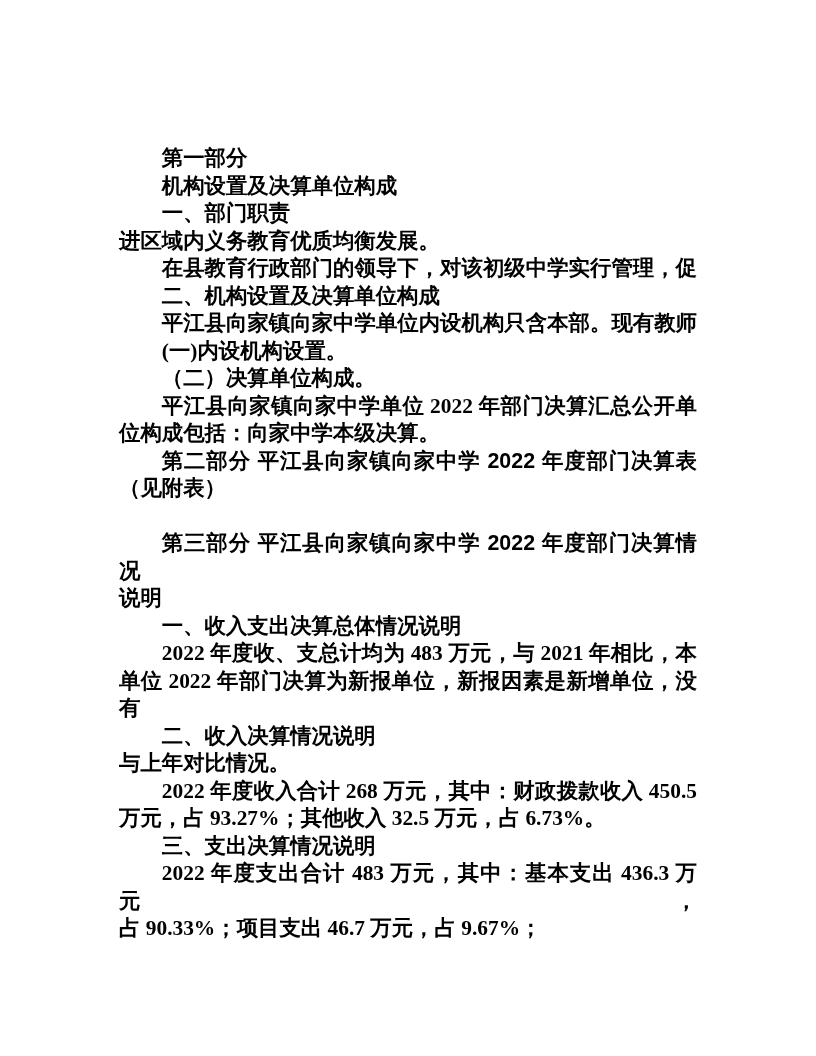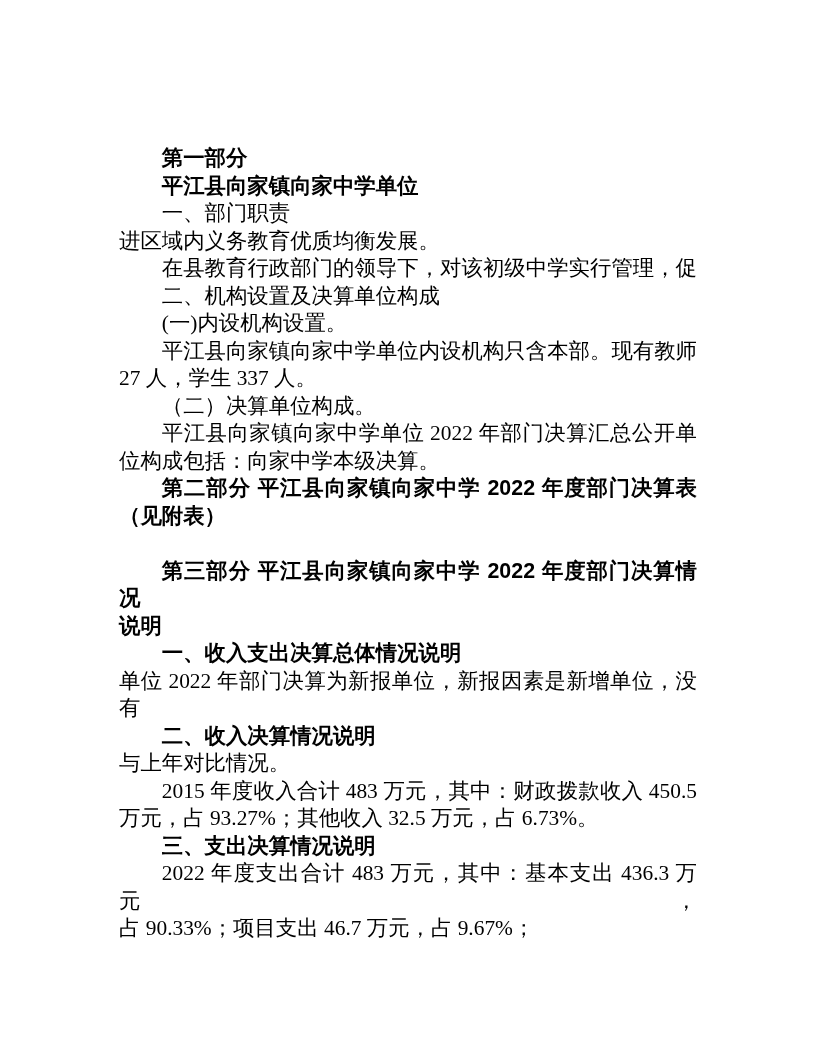--- a/index.html
+++ b/index.html
@@ -35,51 +35,51 @@
   .line.fill {
     text-align: justify;
     text-align-last: justify;
   }
   .line.part-heading,
   .line.section-heading {
     font-family: "Liberation Sans", "DejaVu Sans", sans-serif;
     font-weight: 700;
   }
   .line.body {
-    font-weight: 400;
+    font-weight: 700;
   }
   .line.blank {
     height: 27.5px;
   }
 </style>
 </head>
 <body>
 
 <div class="page">
   <div class="content">
       <div class="line part-heading indent">第一部分</div>
-      <div class="line part-heading indent">平江县向家镇向家中学单位</div>
+      <div class="line part-heading indent">机构设置及决算单位构成</div>
       <div class="line body indent">一、部门职责</div>
       <div class="line body">进区域内义务教育优质均衡发展。</div>
       <div class="line body indent fill">在县教育行政部门的领导下，对该初级中学实行管理，促</div>
       <div class="line body indent">二、机构设置及决算单位构成</div>
+      <div class="line body indent fill">平江县向家镇向家中学单位内设机构只含本部。现有教师</div>
       <div class="line body indent">(一)内设机构设置。</div>
-      <div class="line body indent fill">平江县向家镇向家中学单位内设机构只含本部。现有教师</div>
-      <div class="line body">27 人，学生 337 人。</div>
       <div class="line body indent">（二）决算单位构成。</div>
       <div class="line body indent fill">平江县向家镇向家中学单位 2022 年部门决算汇总公开单</div>
       <div class="line body">位构成包括：向家中学本级决算。</div>
       <div class="line part-heading indent fill">第二部分 平江县向家镇向家中学 2022 年度部门决算表</div>
       <div class="line part-heading">（见附表）</div>
       <div class="line blank"></div>
       <div class="line part-heading indent fill">第三部分 平江县向家镇向家中学 2022 年度部门决算情况</div>
       <div class="line part-heading">说明</div>
       <div class="line section-heading indent">一、收入支出决算总体情况说明</div>
+      <div class="line body indent fill">2022 年度收、支总计均为 483 万元，与 2021 年相比，本</div>
       <div class="line body fill">单位 2022 年部门决算为新报单位，新报因素是新增单位，没有</div>
       <div class="line section-heading indent">二、收入决算情况说明</div>
       <div class="line body">与上年对比情况。</div>
-      <div class="line body indent fill">2015 年度收入合计 483 万元，其中：财政拨款收入 450.5</div>
+      <div class="line body indent fill">2022 年度收入合计 268 万元，其中：财政拨款收入 450.5</div>
       <div class="line body">万元，占 93.27%；其他收入 32.5 万元，占 6.73%。</div>
       <div class="line section-heading indent">三、支出决算情况说明</div>
       <div class="line body indent fill">2022 年度支出合计 483 万元，其中：基本支出 436.3 万元，</div>
       <div class="line body">占 90.33%；项目支出 46.7 万元，占 9.67%；</div>
     </div>
 </div>
 
 </body></html>

